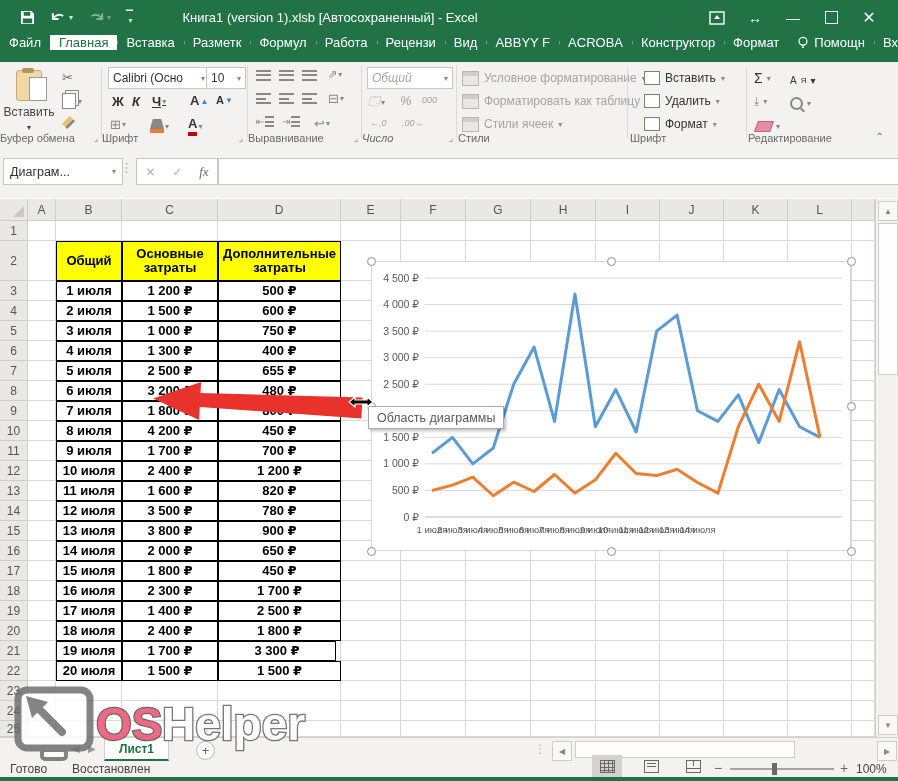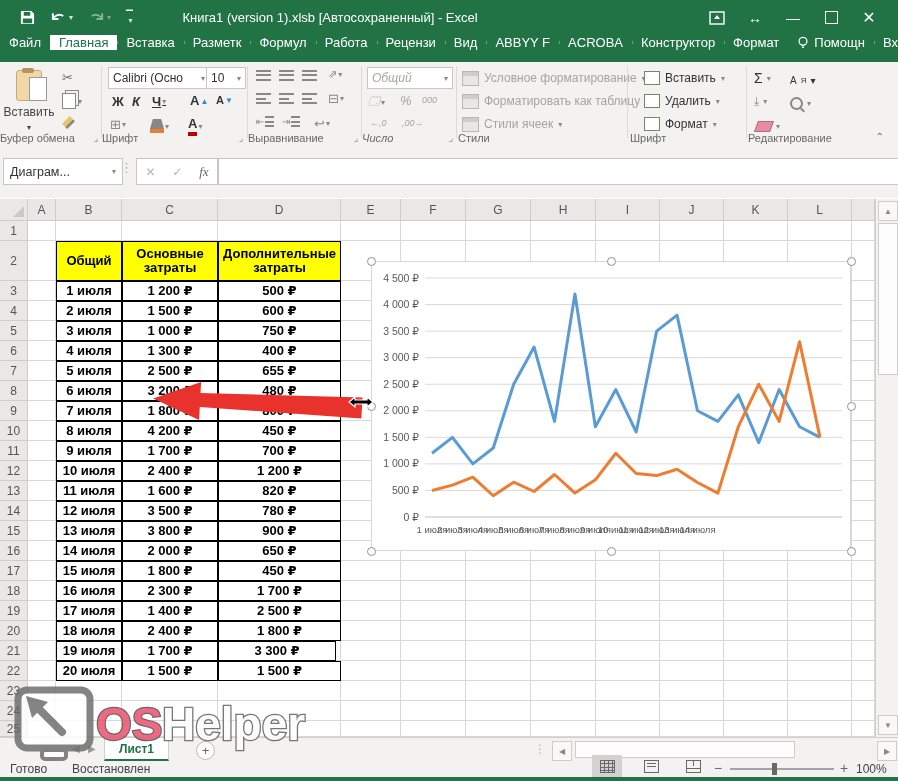--- a/index.html
+++ b/index.html
@@ -574,20 +574,23 @@
       <div class="handle" style="left: 847px; top: 547px;"></div>
     </div>
 
   <svg class="redarrow" width="215" height="42" viewBox="0 0 215 42">
     <polygon id="arrowpoly" points="3,21 50,2 50,13 212,9 212,30 50,27 50,40" fill="#e8322b"></polygon>
   </svg>
 
   <svg class="rescur" width="26" height="14" viewBox="0 0 26 14">
     <path d="M1 7l6-5v3h12V2l6 5-6 5V9H7v3z" fill="#000" stroke="#fff" stroke-width="1.2"></path>
   </svg>
+  <div class="tooltip">
+    <span>Область диаграммы</span>
+  </div>
 
   <div class="vscroll">
     <div class="sbtn" style="top:2px;">▲</div>
     <div class="vthumb"></div>
     <div class="sbtn" style="bottom:2px;">▼</div>
   </div>
 
   <div class="sheetbar">
     <span class="navarr" style="left:72px;">◀</span>
     <span class="navarr" style="left:88px;">▶</span>

